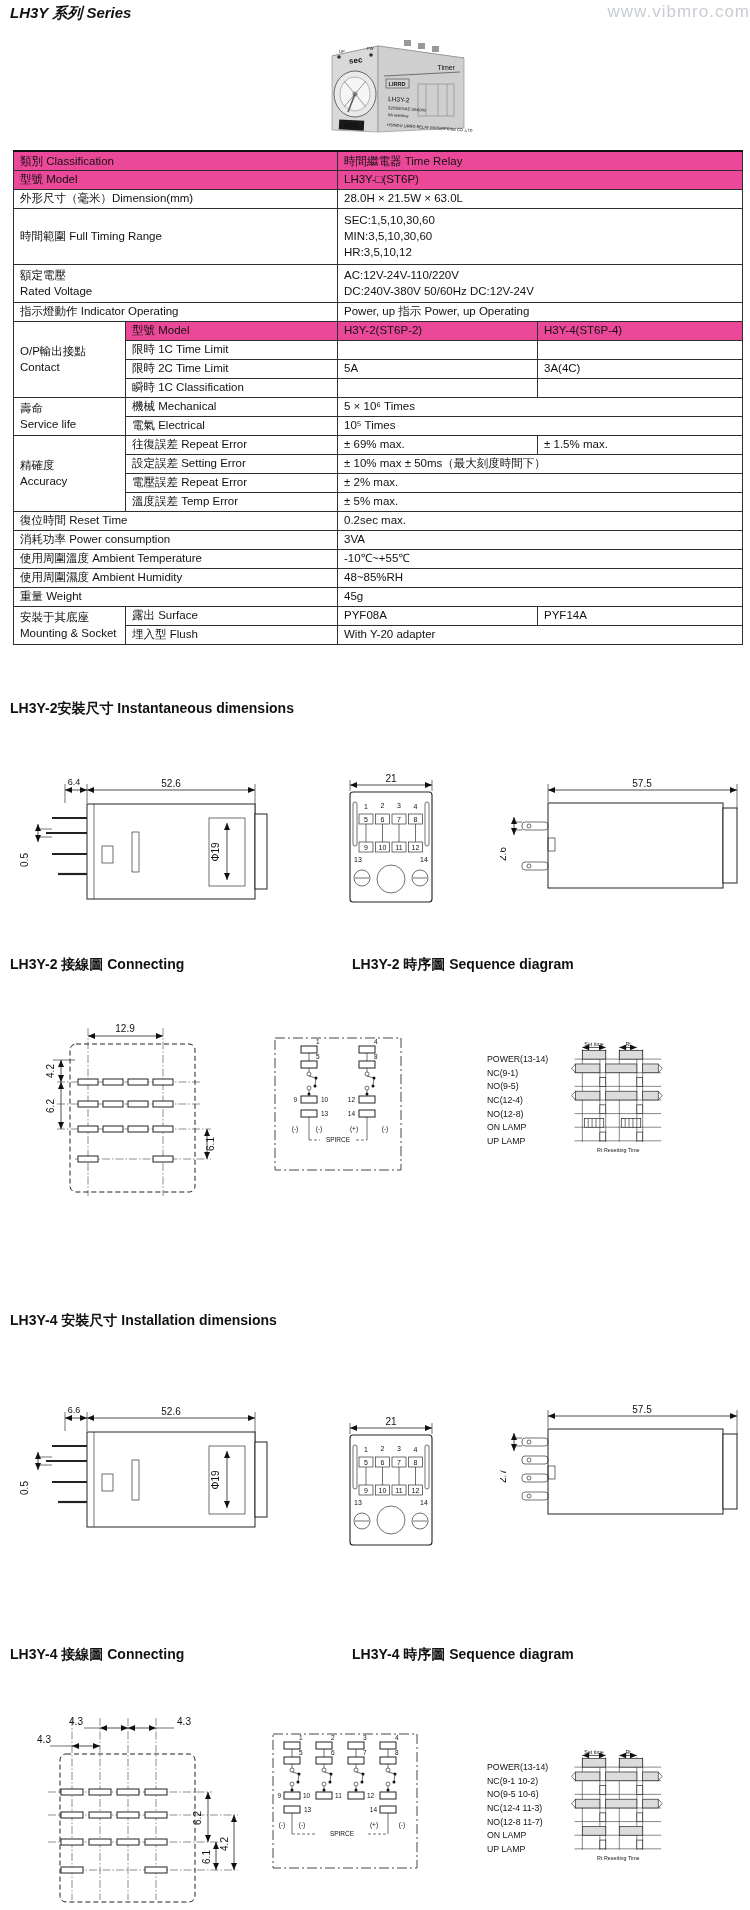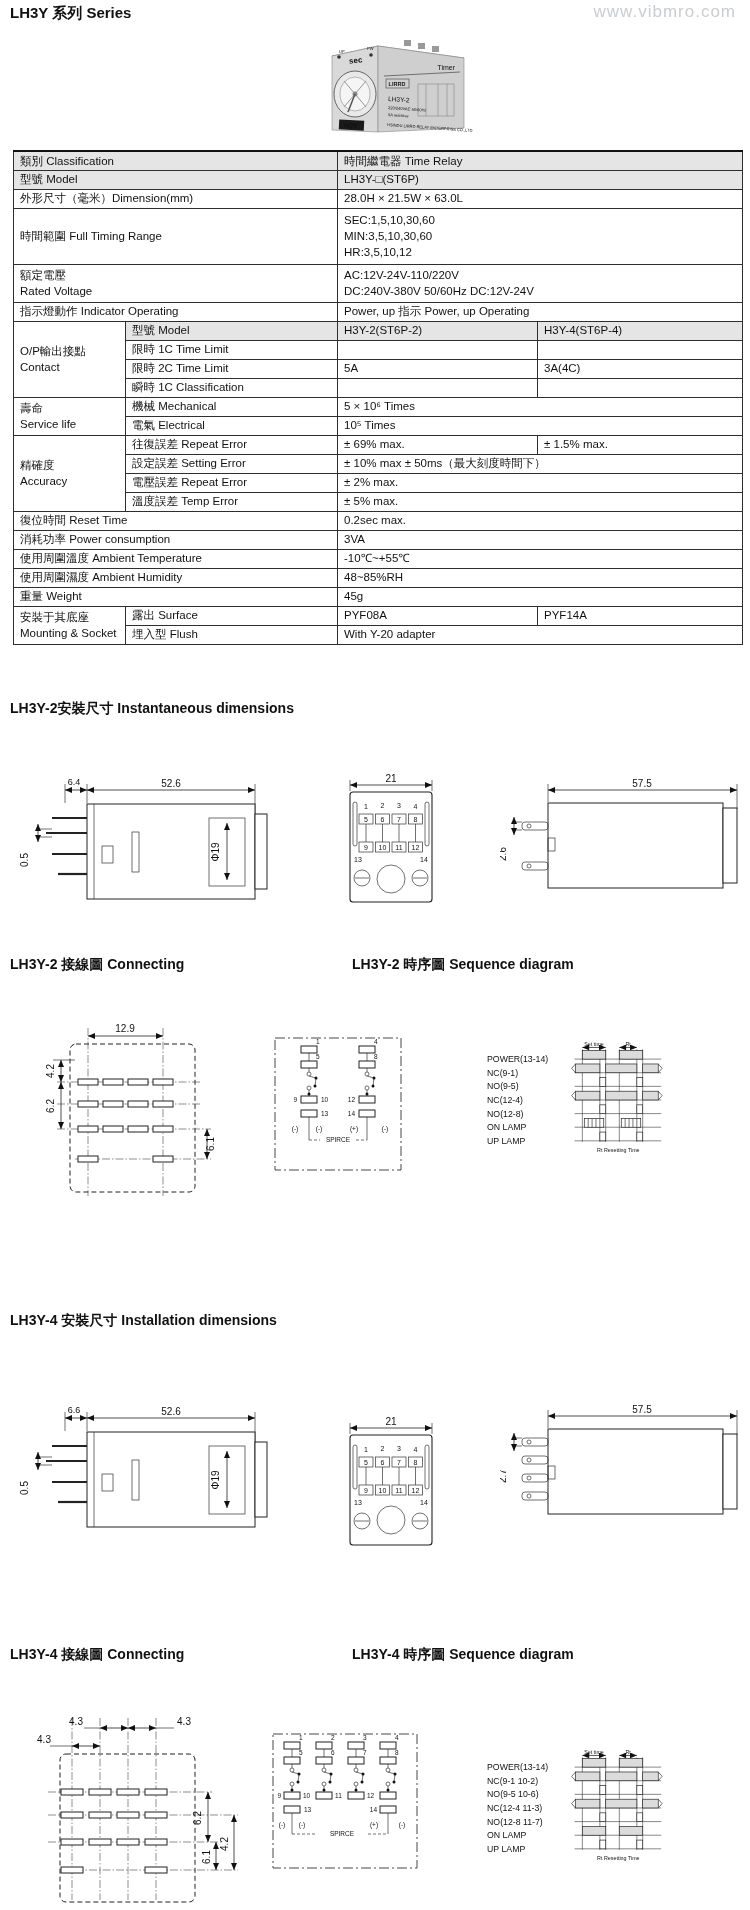--- a/index.html
+++ b/index.html
@@ -1,25 +1,25 @@
 <!DOCTYPE html>
 <html><head>
 <meta charset="utf-8">
 <style>
   html,body{margin:0;padding:0;background:#fff;}
   .page{position:relative;width:750px;height:1910px;background:#fff;overflow:hidden;
         font-family:"Liberation Sans",sans-serif;color:#111;}
   .abs{position:absolute;}
-  .title{font-size:15px;font-weight:bold;}
+  .title{font-size:15px;font-weight:bold;font-style:italic;}
   .watermark{font-size:17px;color:#c9cdd1;letter-spacing:1px;}
   .h2{font-size:14px;font-weight:bold;}
   table.spec{border-collapse:collapse;table-layout:fixed;border-top:2px solid #111;}
   table.spec td{border:1px solid #2e2e2e;padding:0 6px;font-size:11.5px;line-height:1.4;
                 overflow:hidden;vertical-align:middle;}
-  .gray{background:#e5e5e5;}
+  .gray{background:#ec4899;}
   svg text{font-family:"Liberation Sans",sans-serif;fill:#111;}
   .t10{font-size:10px;}.t9{font-size:9px;}.t8{font-size:8px;}.t7{font-size:7px;}
   .t6{font-size:6.5px;}.t5{font-size:5.5px;}.t4{font-size:4px;}
   .mid{text-anchor:middle;}.end{text-anchor:end;}
   .ln{stroke:#222;stroke-width:1.1;fill:none;}
   .wbox{stroke:#222;stroke-width:1;fill:#fff;}
   .thin{stroke:#333;stroke-width:0.7;fill:none;}
   .pin{stroke:#222;stroke-width:2.2;fill:none;}
   .dim{stroke:#222;stroke-width:0.8;fill:none;}
   .cl{stroke:#444;stroke-width:0.6;stroke-dasharray:8 2 1.5 2;fill:none;}
@@ -41,21 +41,21 @@
     </marker>
     <marker id="mS" markerWidth="8" markerHeight="8" refX="0" refY="3" orient="auto" markerUnits="userSpaceOnUse">
       <path d="M7,0L0,3L7,6Z" fill="#111"></path>
     </marker>
   </defs>
 </svg>
 
 <div class="page">
 
   <div class="abs title" style="left:10px;top:4px;">LH3Y 系列 Series</div>
-  <div class="abs watermark" style="right:14px;top:2px;">www.vibmro.com</div>
+  <div class="abs watermark" style="right:0;top:2px;">www.vibmro.com</div>
 
   <svg class="abs" style="left:312px;top:26px;" width="165" height="112" viewBox="0 0 165 112">
     <polygon points="20,30 66,20 152,32 106,42" fill="#bdbdbd" stroke="#777" stroke-width="0.6"></polygon>
     <polygon points="20,30 66,20 66,106 20,104" fill="#d9d9d9" stroke="#888" stroke-width="0.6"></polygon>
     <polygon points="66,20 152,32 152,102 66,106" fill="#cfcfcf" stroke="#888" stroke-width="0.6"></polygon>
     <rect x="92" y="14" width="7" height="6" fill="#999"></rect>
     <rect x="106" y="17" width="7" height="6" fill="#999"></rect>
     <rect x="120" y="20" width="7" height="6" fill="#999"></rect>
     <text x="27" y="27" class="t4">UP</text>
     <circle cx="27" cy="31" r="1.8" fill="#333"></circle>

